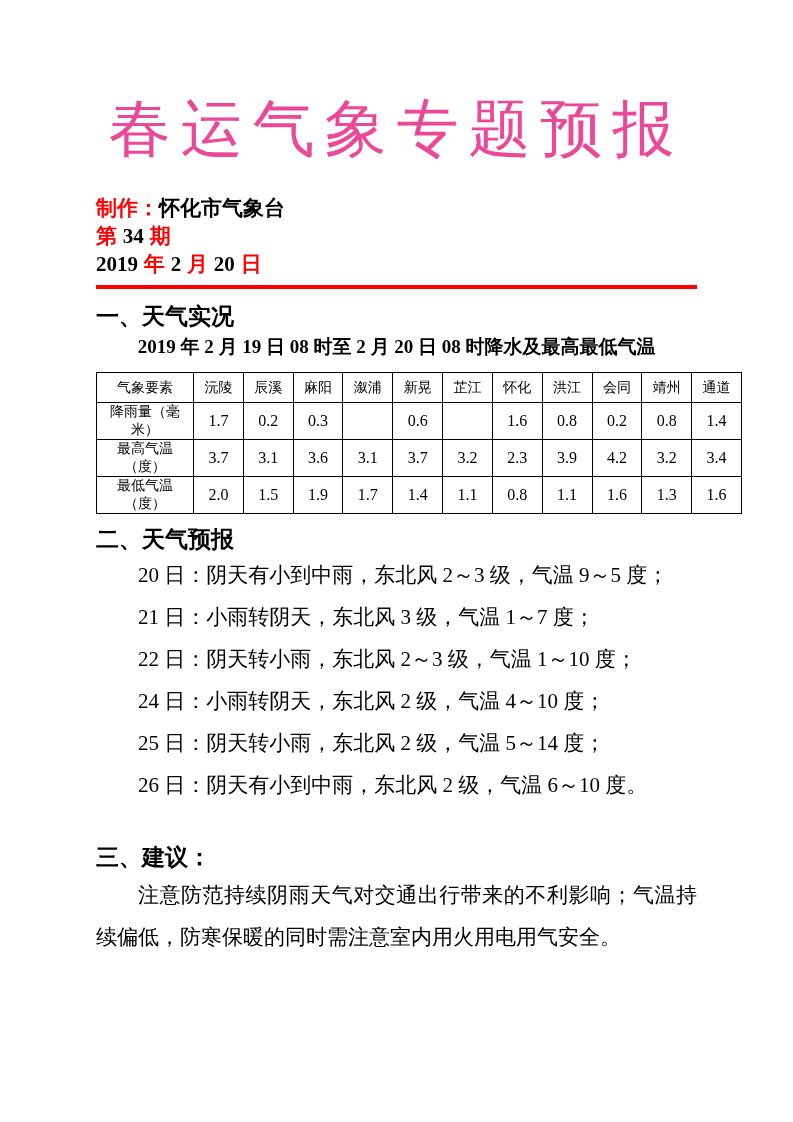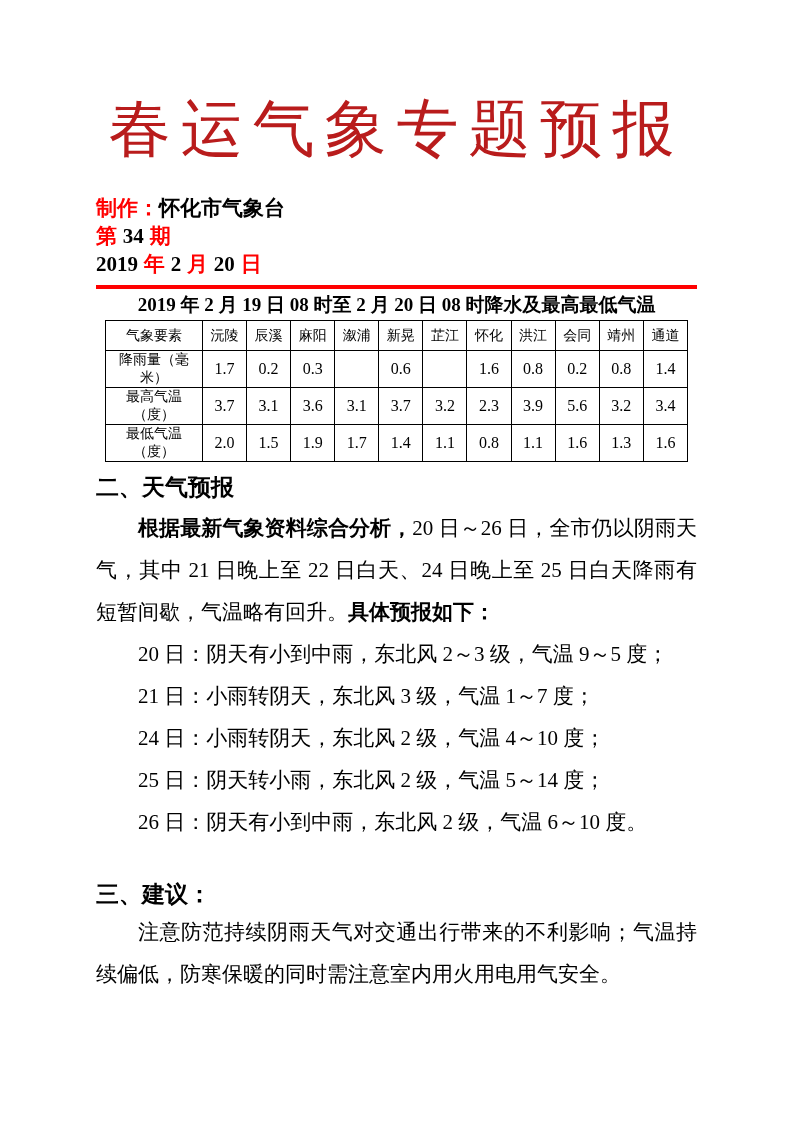--- a/index.html
+++ b/index.html
@@ -17,21 +17,21 @@
     height: 1122px;
     padding: 0 96px;
   }
   .doc-title {
     margin-top: 92px;
     font-size: 62px;
     line-height: 74px;
     font-weight: 400;
     letter-spacing: 0.16em;
     text-align: center;
-    color: #b91c1c;
+    color: #ec4899;
     white-space: nowrap;
     font-family: Liberation Sans, sans-serif;
   }
   .masthead {
     margin-top: 28px;
     display: flex;
     justify-content: space-between;
     align-items: baseline;
     font-family: "Liberation Sans", "DejaVu Sans", sans-serif;
     font-weight: 700;
@@ -56,23 +56,23 @@
   .sec1-heading { margin-top: 12px; }
   .table-title {
     margin-top: 4px;
     text-align: center;
     font-weight: 700;
     font-size: 19px;
     line-height: 24px;
     font-family: "Liberation Serif", "DejaVu Serif", serif;
   }
   table.wx {
-    margin: 3px auto 0;
+    margin: 13px auto 0;
     border-collapse: collapse;
-    width: 583px;
+    width: 646px;
     table-layout: fixed;
   }
   table.wx th, table.wx td {
     border: 1.5px solid #000000;
     height: 30px;
     text-align: center;
     vertical-align: middle;
     font-weight: 400;
     padding: 0 1px;
     overflow: hidden;
@@ -117,20 +117,21 @@
     <div>
       <span class="red">第 </span><span class="black num">34</span><span class="red"> 期</span>
     </div>
     <div>
       <span class="black num">2019</span><span class="red"> 年 </span><span class="black num">2</span><span class="red"> 月 </span><span class="black num">20</span><span class="red"> 日</span>
     </div>
   </div>
 
   <div class="red-rule"></div>
 
+  <div class="sec-heading sec1-heading">一、天气实况</div>
 
   <div class="table-title">2019 年 2 月 19 日 08 时至 2 月 20 日 08 时降水及最高最低气温</div>
 
   <table class="wx">
     <colgroup>
       <col class="label-col">
       <col>
         <col>
         <col>
         <col>
@@ -174,21 +175,21 @@
     <tr>
       <td class="row-label">最高气温（度）</td>
       <td class="val">3.7</td>
       <td class="val">3.1</td>
       <td class="val">3.6</td>
       <td class="val">3.1</td>
       <td class="val">3.7</td>
       <td class="val">3.2</td>
       <td class="val">2.3</td>
       <td class="val">3.9</td>
-      <td class="val">5.6</td>
+      <td class="val">4.2</td>
       <td class="val">3.2</td>
       <td class="val">3.4</td>
     </tr>
     <tr>
       <td class="row-label">最低气温（度）</td>
       <td class="val">2.0</td>
       <td class="val">1.5</td>
       <td class="val">1.9</td>
       <td class="val">1.7</td>
       <td class="val">1.4</td>
@@ -197,27 +198,25 @@
       <td class="val">1.1</td>
       <td class="val">1.6</td>
       <td class="val">1.3</td>
       <td class="val">1.6</td>
     </tr>
   </tbody>
     </table>
 
   <div class="sec-heading sec2-heading">二、天气预报</div>
 
-  <div class="para">
-    <span class="lead-bold">根据最新气象资料综合分析，</span><span>20 日～26 日，全市仍以阴雨天气，其中 21 日晚上至 22 日白天、24 日晚上至 25 日白天降雨有短暂间歇，气温略有回升。</span><span class="tail-bold">具体预报如下：</span>
-  </div>
 
   <div class="daily-list">
     <div class="daily-line">20 日：阴天有小到中雨，东北风 2～3 级，气温 9～5 度；</div>
     <div class="daily-line">21 日：小雨转阴天，东北风 3 级，气温 1～7 度；</div>
+    <div class="daily-line">22 日：阴天转小雨，东北风 2～3 级，气温 1～10 度；</div>
     <div class="daily-line">24 日：小雨转阴天，东北风 2 级，气温 4～10 度；</div>
     <div class="daily-line">25 日：阴天转小雨，东北风 2 级，气温 5～14 度；</div>
     <div class="daily-line">26 日：阴天有小到中雨，东北风 2 级，气温 6～10 度。</div>
   </div>
 
   <div class="sec-heading sec3-heading">三、建议：</div>
 
   <div class="para advice-para">注意防范持续阴雨天气对交通出行带来的不利影响；气温持续偏低，防寒保暖的同时需注意室内用火用电用气安全。</div>
 
 </div>

